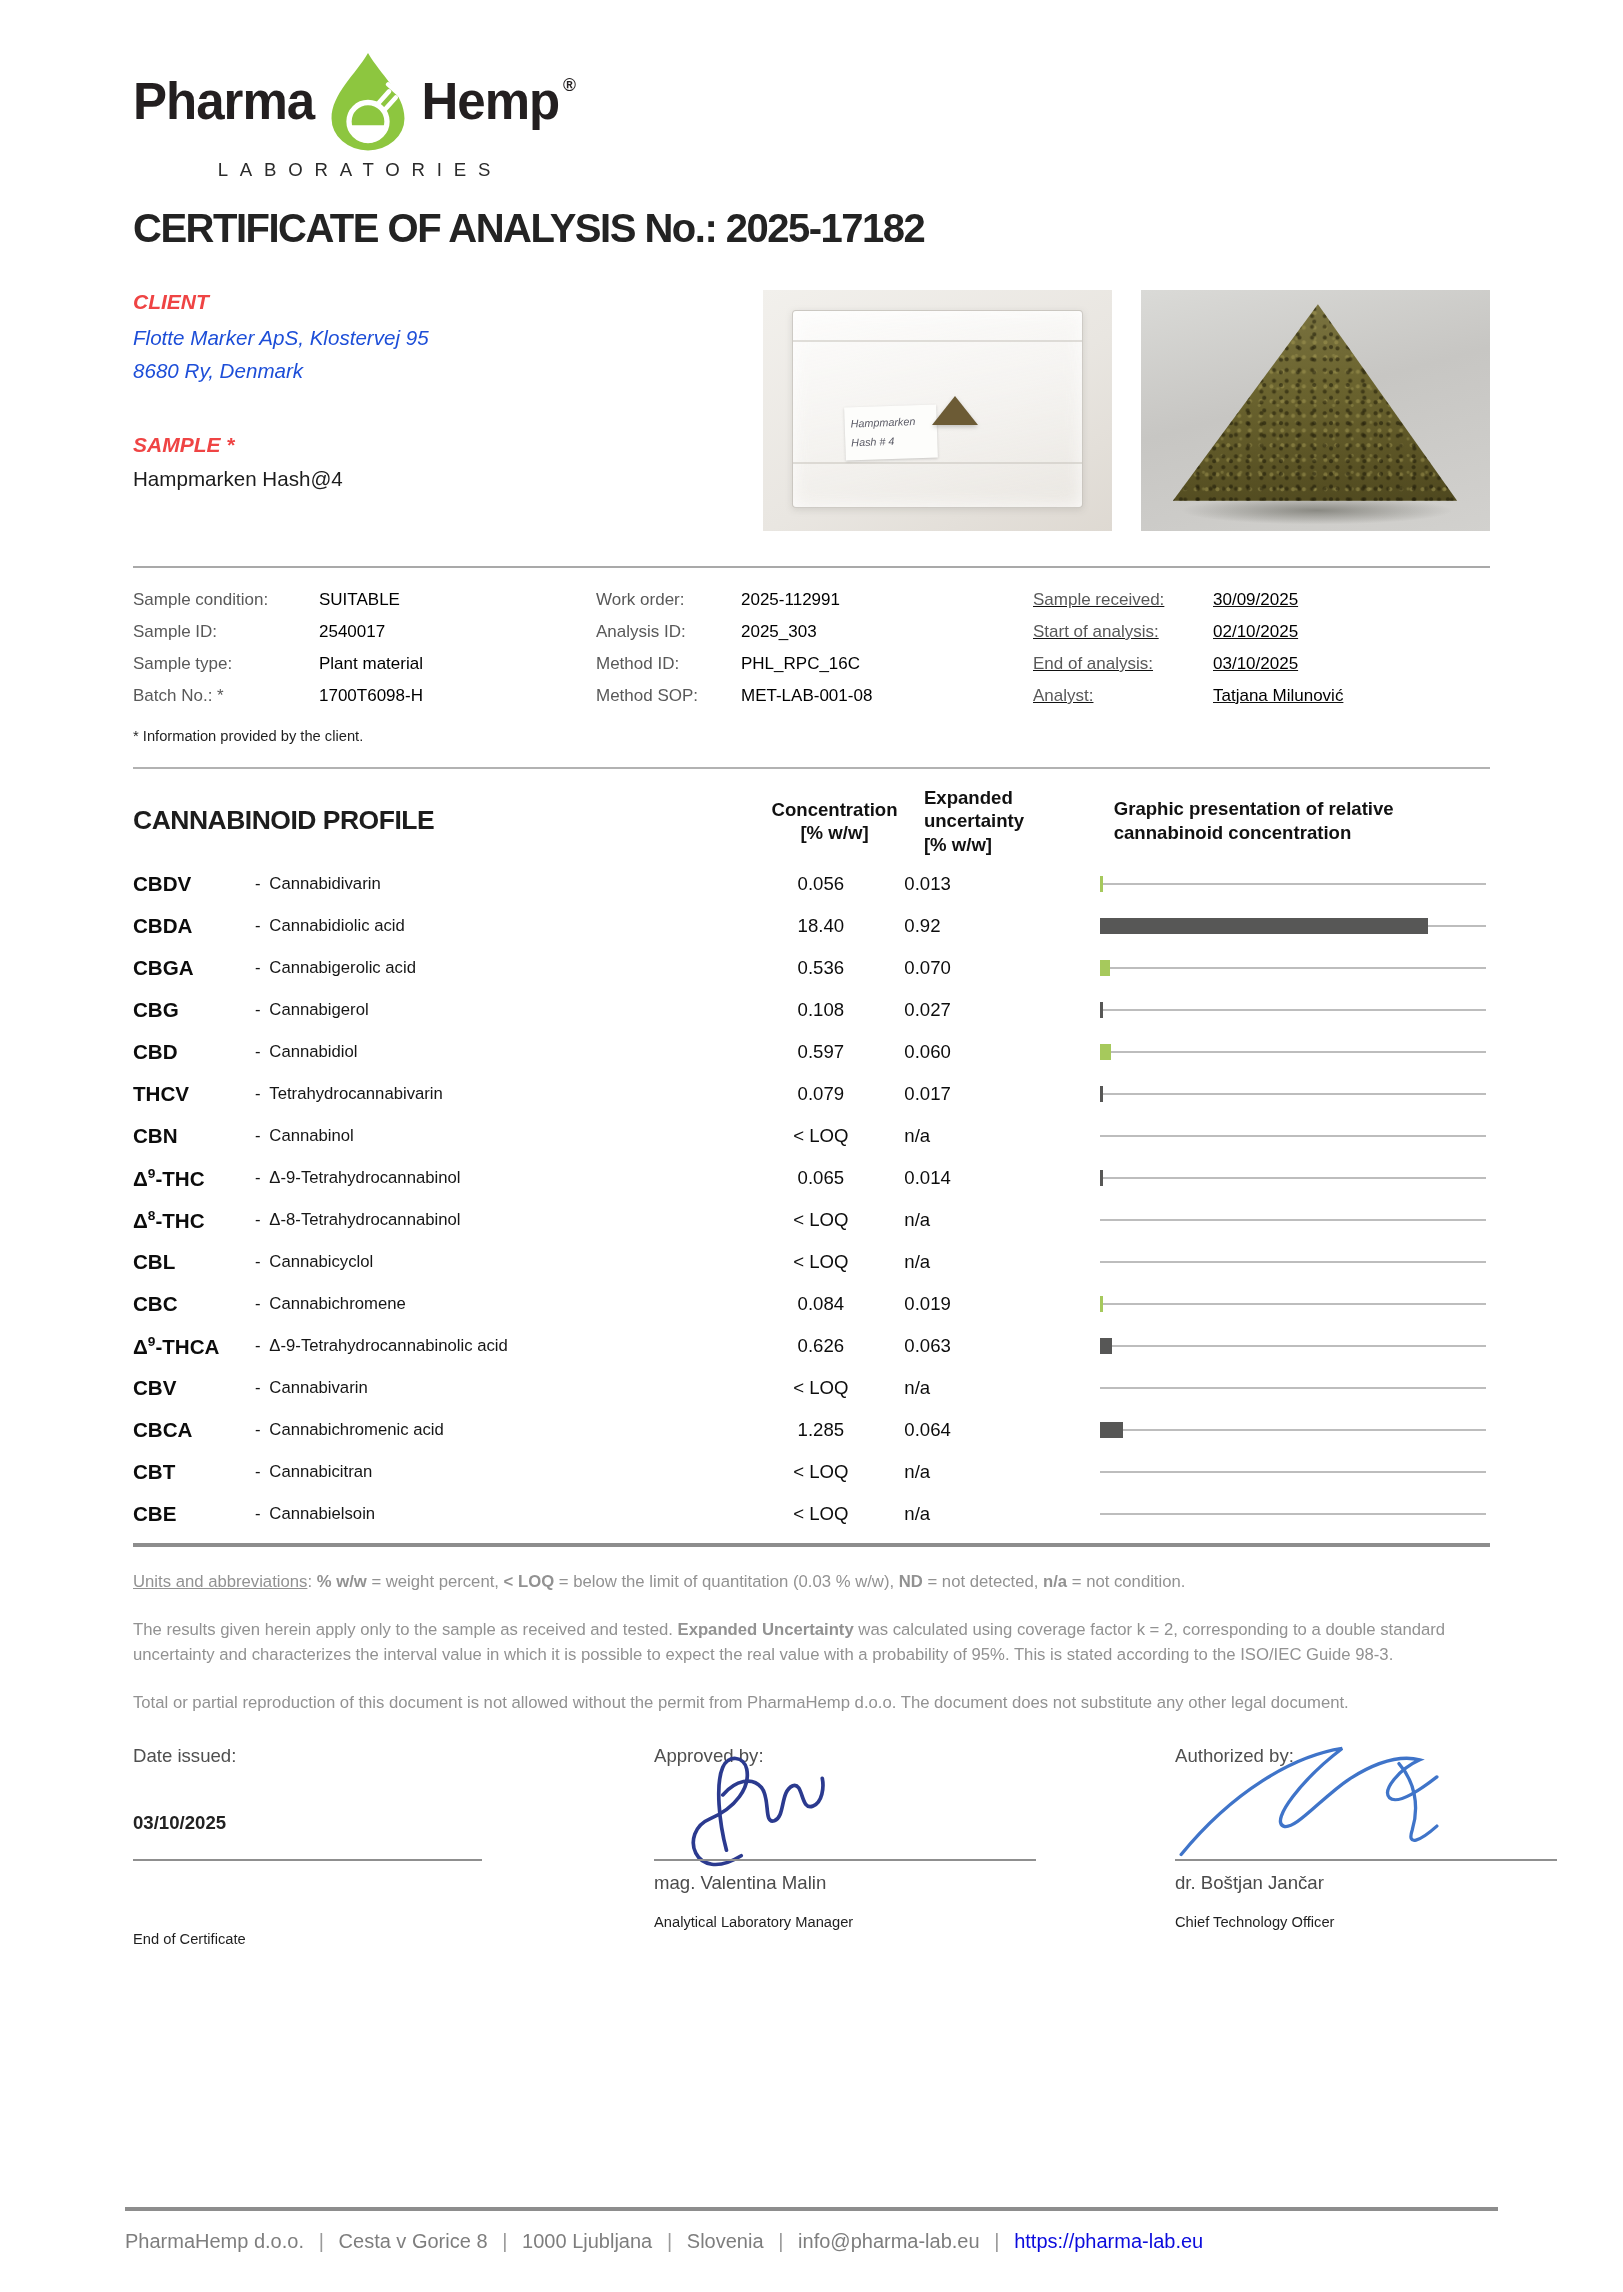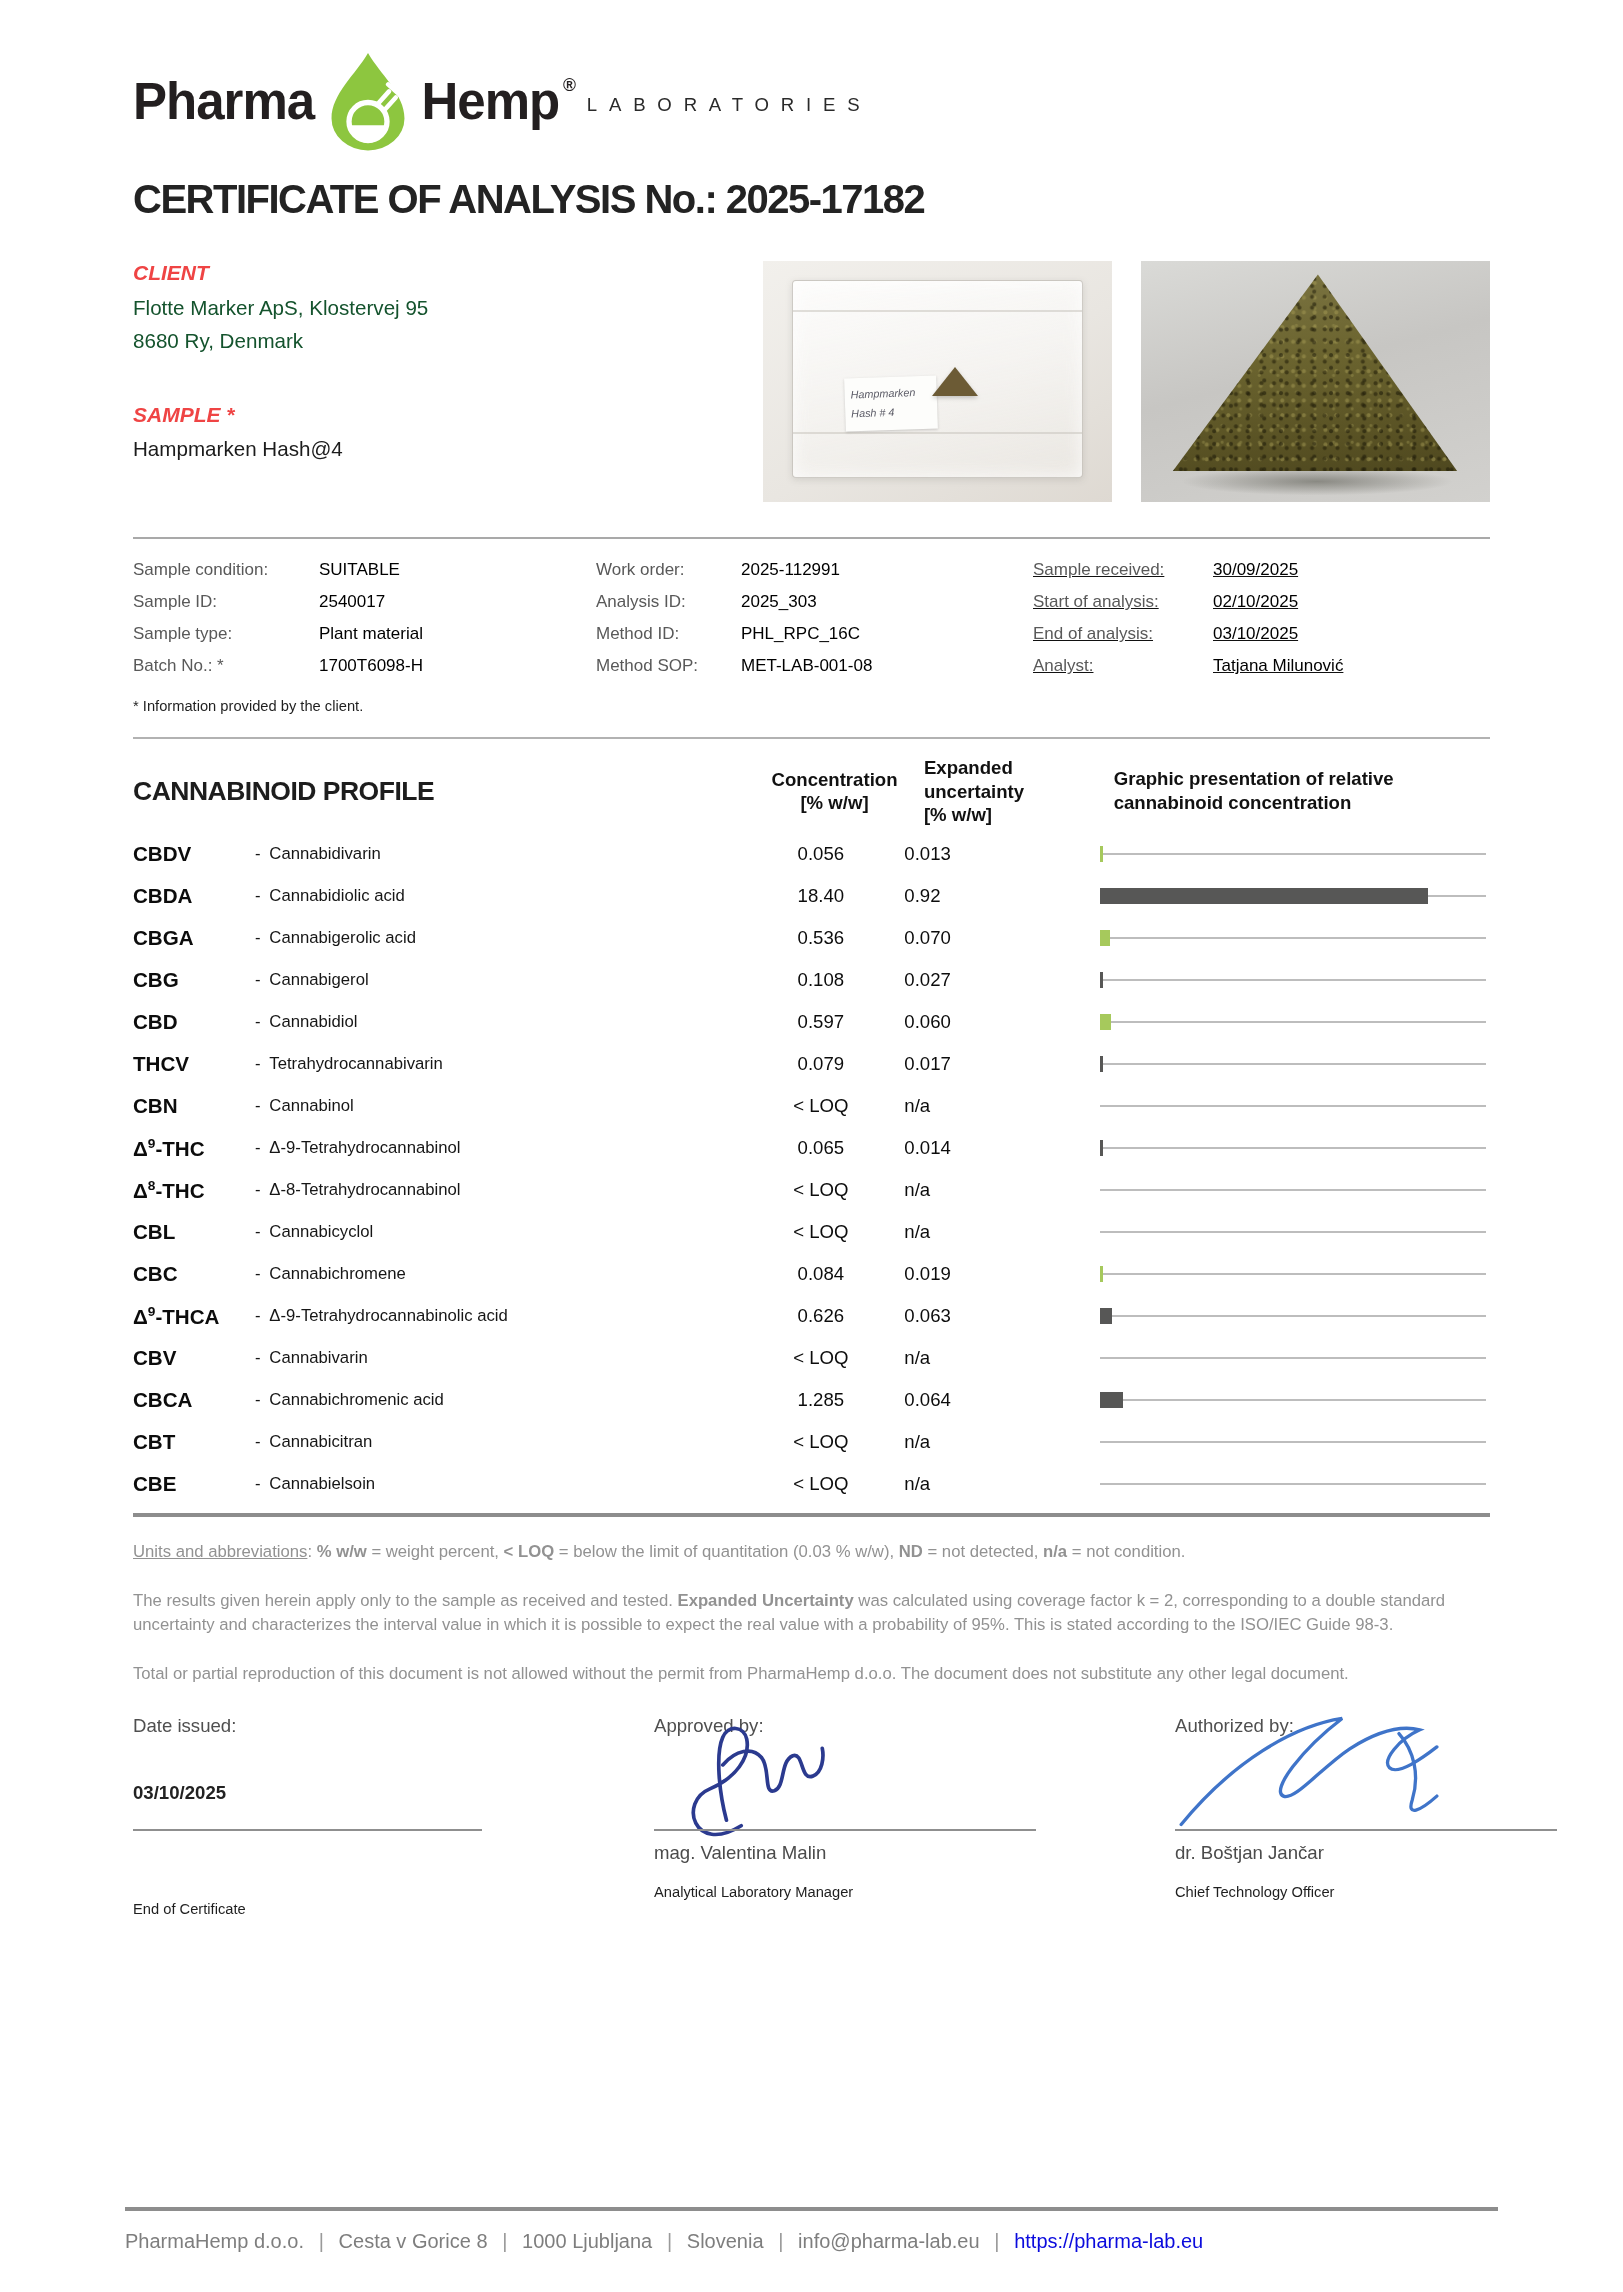--- a/index.html
+++ b/index.html
@@ -1,34 +1,34 @@
 <!DOCTYPE html>
 <html><head>
 <meta charset="utf-8">
 <style>
   html,body{margin:0;padding:0;background:#fff;}
   .page{position:relative;width:1623px;height:2293px;background:#fff;overflow:hidden;
         font-family:"Liberation Sans",sans-serif;color:#111;}
   .content{padding:51px 133px 0 133px;}
 
   
-  .logo-block{display:inline-flex;flex-direction:row;align-items:center;}
+  .logo-block{display:inline-flex;flex-direction:column;align-items:center;}
   .logo-row{display:flex;align-items:center;gap:15.7px;}
   .logo-word{font-size:51px;font-weight:bold;color:#231f20;letter-spacing:-1px;}
   .logo-reg{font-size:17.6px;font-weight:bold;color:#231f20;vertical-align:27.4px;margin-left:3.9px;}
   .logo-sub{margin-top:7.8px;font-size:18.6px;font-weight:500;letter-spacing:11.8px;color:#2a2a2a;text-indent:11.8px;}
 
   
   .cert-title{margin-top:25.5px;font-size:40px;font-weight:bold;letter-spacing:-1.5px;color:#232323;}
 
   
   .client-row{display:flex;margin-top:39px;}
   .client-col{flex:1;}
   .sec-h{font-size:21px;font-weight:bold;color:#ef4444;font-style:italic;}
-  .addr{font-size:20.6px;line-height:1.6;color:#14532d;margin-top:7.8px;}
+  .addr{font-size:20.6px;line-height:1.6;color:#1d4ed8;margin-top:7.8px;font-style:italic;}
   .sample-h{margin-top:45px;}
   .sample-v{font-size:20.6px;color:#1c1c1c;margin-top:9.8px;}
   .photos{display:flex;gap:29px;}
   .photo{width:349px;height:241px;position:relative;overflow:hidden;}
   .photo1{background:linear-gradient(150deg,#f2f0ec,#e9e6e1 55%,#ded9d2);}
   .bag{position:absolute;left:29px;top:19.6px;right:29px;bottom:23.5px;border-radius:3.9px;
        background:linear-gradient(170deg,rgba(255,255,255,.8),rgba(243,241,237,.5));
        border:1px solid rgba(186,183,175,.7);
        box-shadow:inset 0 0 17.6px rgba(255,255,255,.85),0 2px 5.9px rgba(140,138,130,.25);}
   .seam{position:absolute;left:0;right:0;height:2px;background:rgba(200,197,190,.55);}

